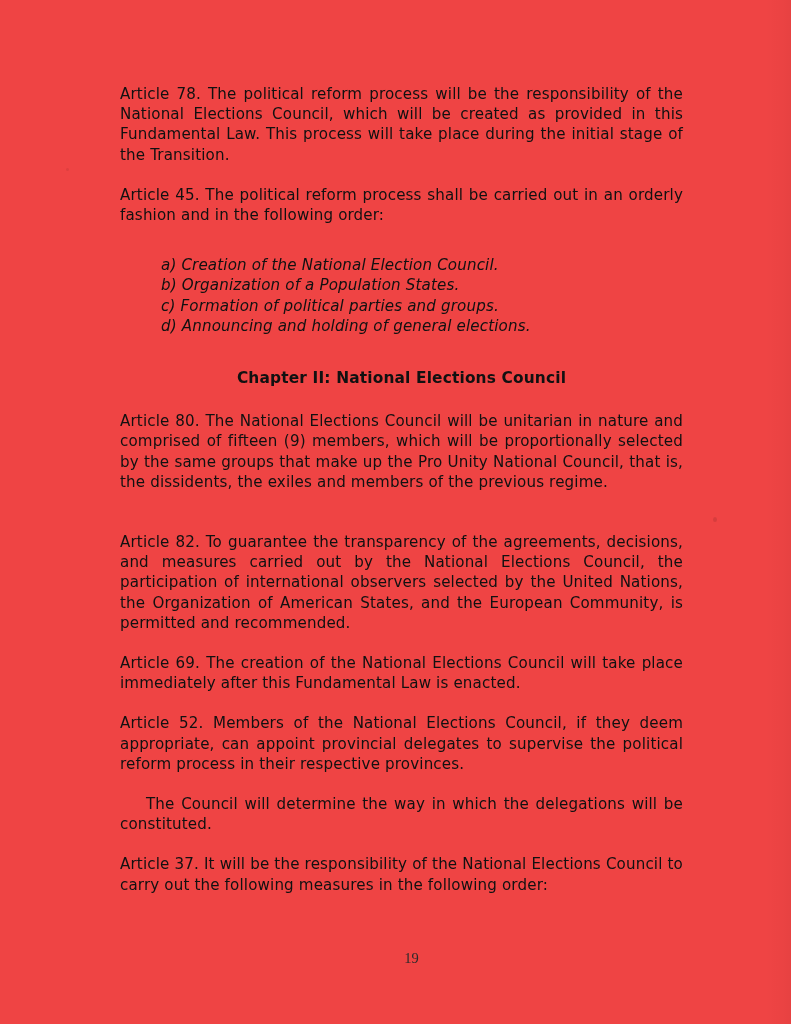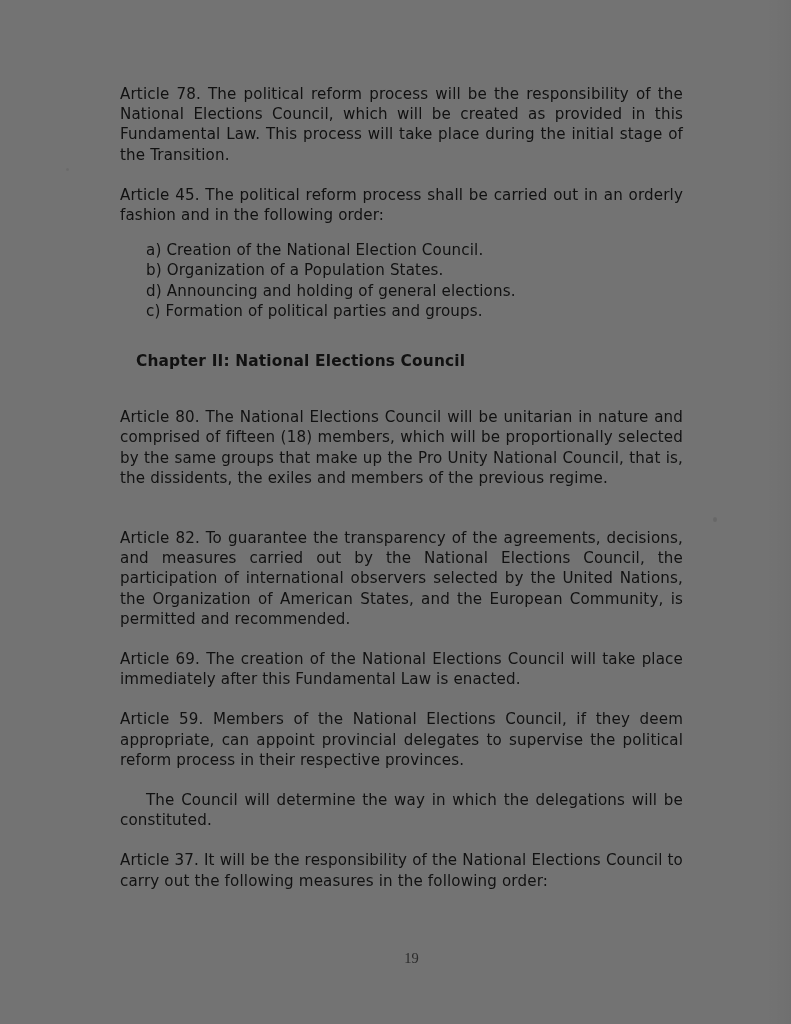--- a/index.html
+++ b/index.html
@@ -11,21 +11,21 @@
   body {
     font-family: "DejaVu Sans", sans-serif;
     color: #111111;
   }
 
   .page {
     position: relative;
     width: 791px;
     height: 1024px;
     margin: 0 auto;
-    background: #737373;
+    background: #ef4444;
     overflow: hidden;
     box-sizing: border-box;
   }
 
   
   .scan-edge-right {
     position: absolute;
     top: 0;
     right: 0;
     width: 26px;
@@ -55,31 +55,33 @@
     text-justify: inter-word;
     letter-spacing: 0.01em;
   }
 
   
   .gap-par   { height: 20px; }
   .gap-list  { height: 15px; }
   .gap-head  { height: 14px; }
 
   h2.chapter-heading {
-    margin: 16px;
+    margin: 3px;
     font-size: 15.4px;
     line-height: 20.2px;
     font-weight: bold;
+    text-align: center;
     letter-spacing: 0.01em;
   }
 
   ul.lettered-list {
     list-style: none;
-    margin: 0;
+    margin: 15px;
     padding: 0 0 0 26px;
+    font-style: italic;
   }
   ul.lettered-list li {
     font-size: 15.1px;
     line-height: 20.2px;
     text-align: left;
     letter-spacing: 0.01em;
     white-space: nowrap;
   }
 
   p.indented-par {
@@ -113,46 +115,46 @@
 
     <div class="gap-par"></div>
 
     <p class="body-par">Article 45. The political reform process shall be carried out in an orderly fashion and in the following order:</p>
 
     <div class="gap-list"></div>
 
     <ul class="lettered-list">
       <li>a) Creation of the National Election Council.</li>
       <li>b) Organization of a Population States.</li>
+      <li>c) Formation of political parties and groups.</li>
       <li>d) Announcing and holding of general elections.</li>
-      <li>c) Formation of political parties and groups.</li>
     </ul>
 
     <div class="gap-head"></div>
 
     <h2 class="chapter-heading">Chapter II: National Elections Council</h2>
 
     <div class="gap-par"></div>
 
-    <p class="body-par">Article 80. The National Elections Council will be unitarian in nature and comprised of fifteen (18) members, which will be proportionally selected by the same groups that make up the Pro Unity National Council, that is, the dissidents, the exiles and members of the previous regime.</p>
+    <p class="body-par">Article 80. The National Elections Council will be unitarian in nature and comprised of fifteen (9) members, which will be proportionally selected by the same groups that make up the Pro Unity National Council, that is, the dissidents, the exiles and members of the previous regime.</p>
 
     <div class="gap-par"></div>
 
 
     <div class="gap-par"></div>
 
     <p class="body-par">Article 82. To guarantee the transparency of the agreements, decisions, and measures carried out by the National Elections Council, the participation of international observers selected by the United Nations, the Organization of American States, and the European Community, is permitted and recommended.</p>
 
     <div class="gap-par"></div>
 
     <p class="body-par">Article 69. The creation of the National Elections Council will take place immediately after this Fundamental Law is enacted.</p>
 
     <div class="gap-par"></div>
 
-    <p class="body-par">Article 59. Members of the National Elections Council, if they deem appropriate, can appoint provincial delegates to supervise the political reform process in their respective provinces.</p>
+    <p class="body-par">Article 52. Members of the National Elections Council, if they deem appropriate, can appoint provincial delegates to supervise the political reform process in their respective provinces.</p>
 
     <div class="gap-par"></div>
 
     <p class="body-par indented-par">The Council will determine the way in which the delegations will be constituted.</p>
 
     <div class="gap-par"></div>
 
     <p class="body-par">Article 37. It will be the responsibility of the National Elections Council to carry out the following measures in the following order:</p>
 
   </div>

